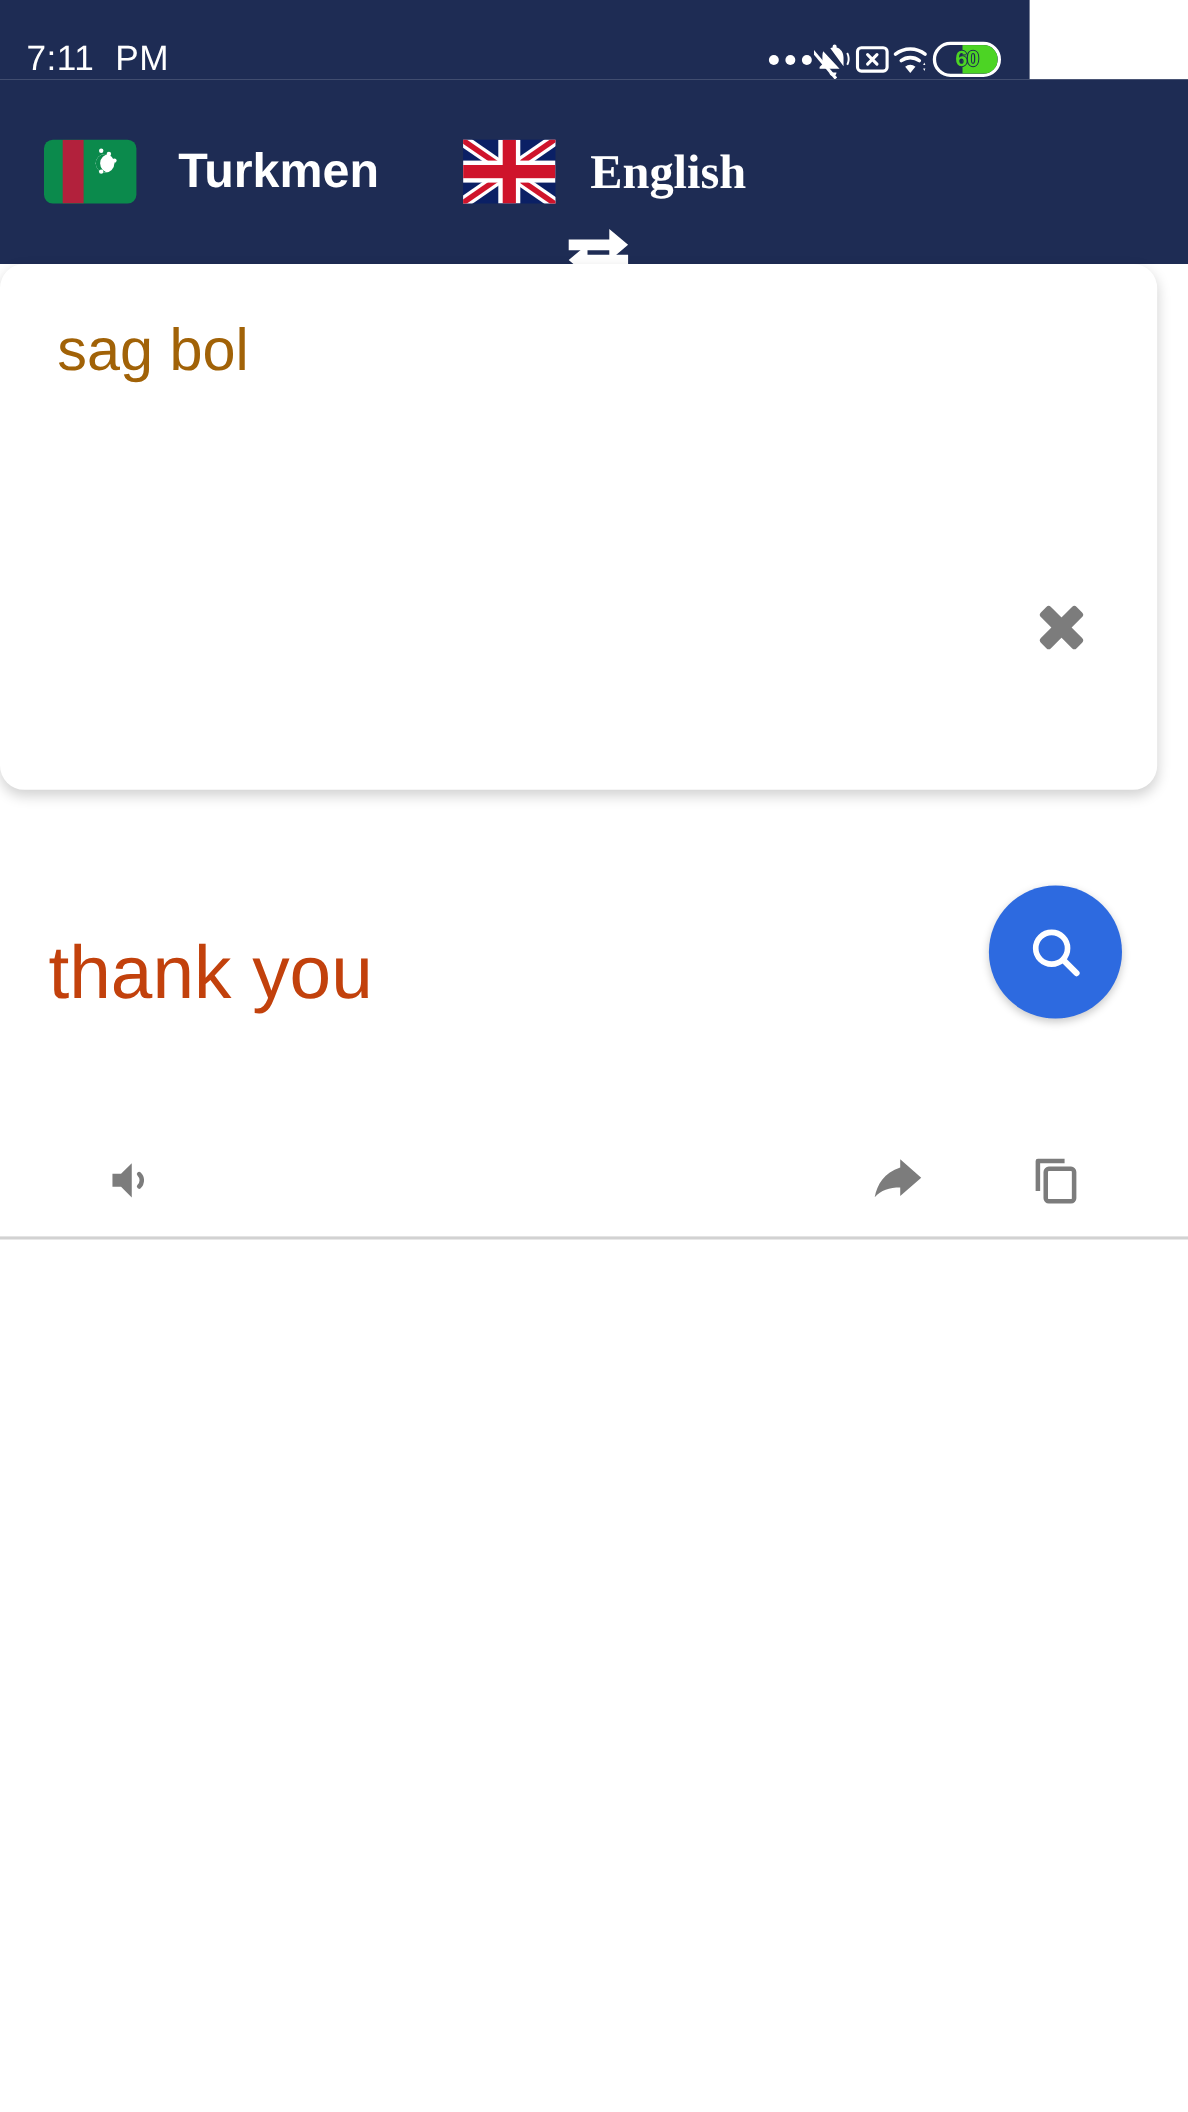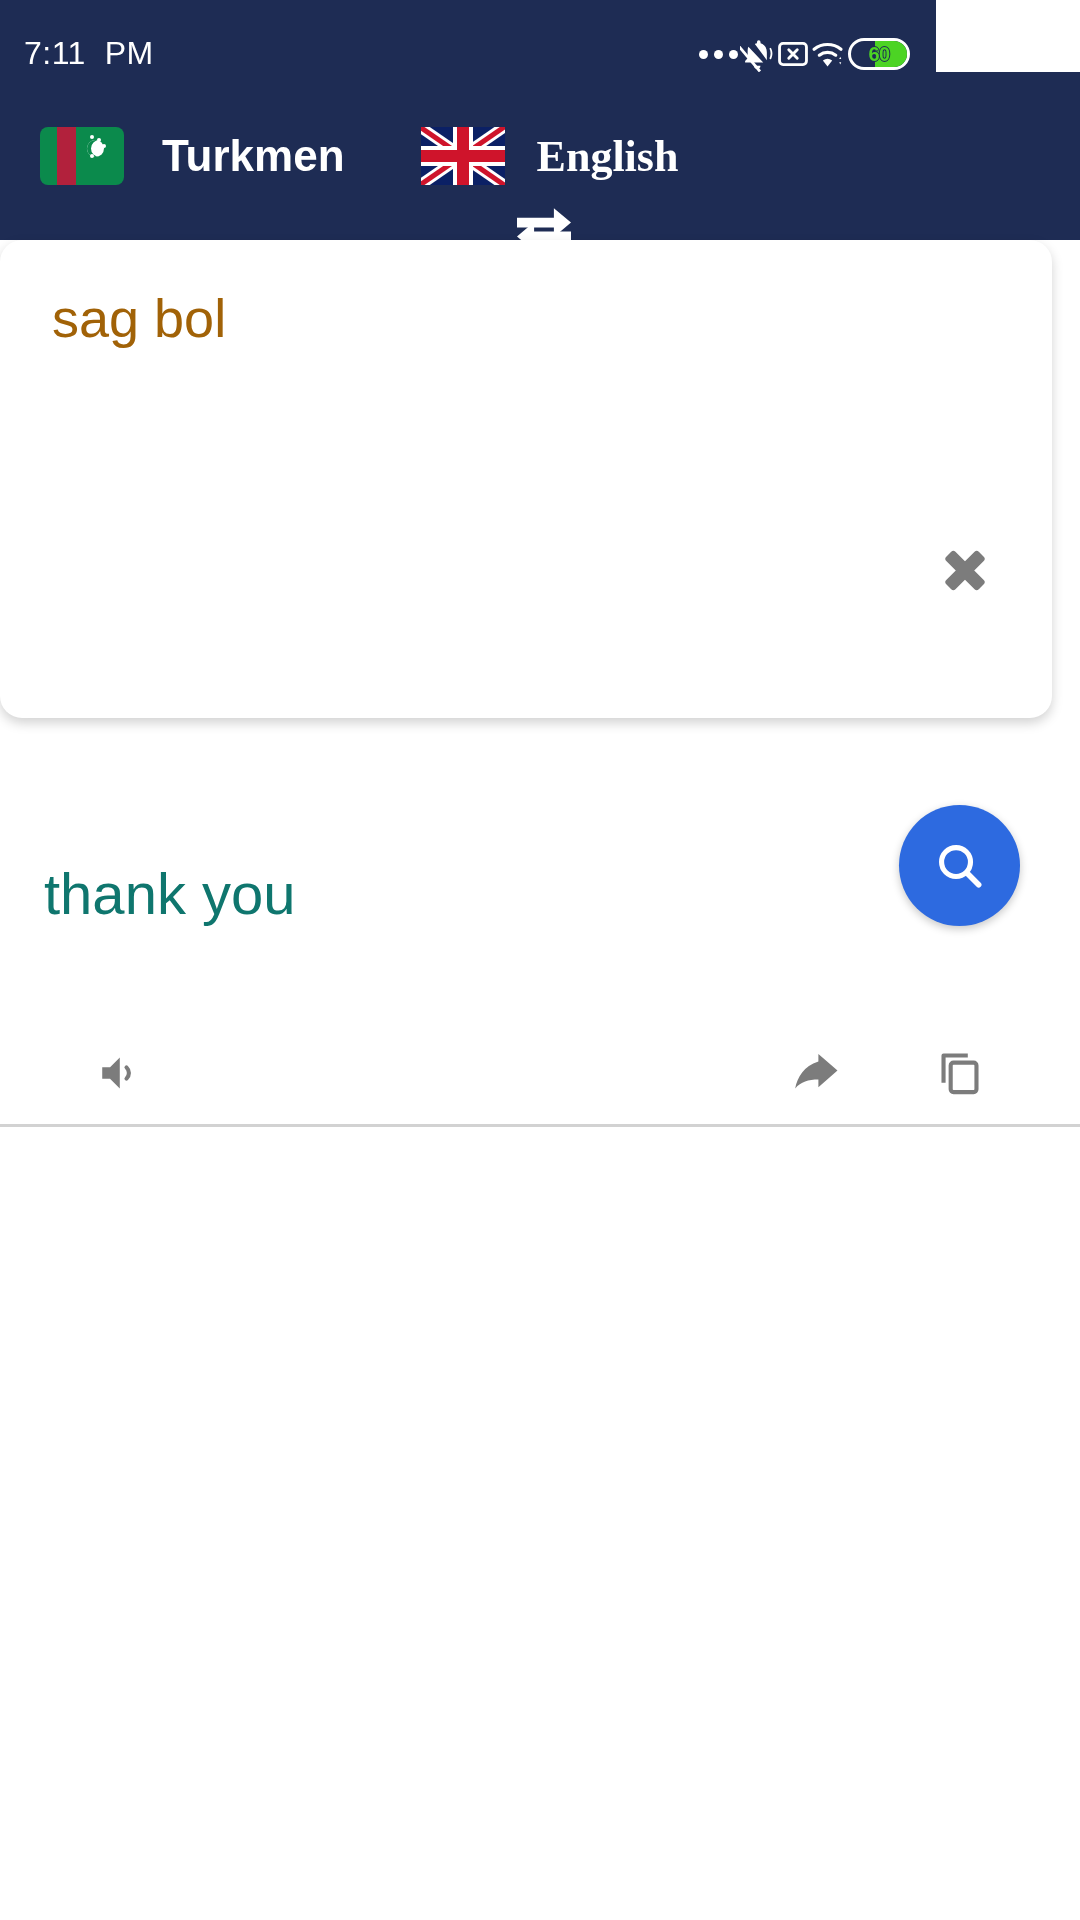--- a/index.html
+++ b/index.html
@@ -235,23 +235,23 @@
   }
 
   
   .result-area {
     position: absolute;
     top: 718px; left: 0;
     width: 1080px;
   }
   .result-text {
     position: absolute;
-    left: 44px; top: 141px;
-    font-size: 58px;
-    color: #0f766e;
+    left: 44px; top: 126px;
+    font-size: 68px;
+    color: #c2410c;
     line-height: 1.2;
     max-width: 980px;
     word-wrap: break-word;
   }
   .action-row {
     position: absolute;
     top: 300px; left: 0;
     width: 1080px;
     height: 110px;
   }

